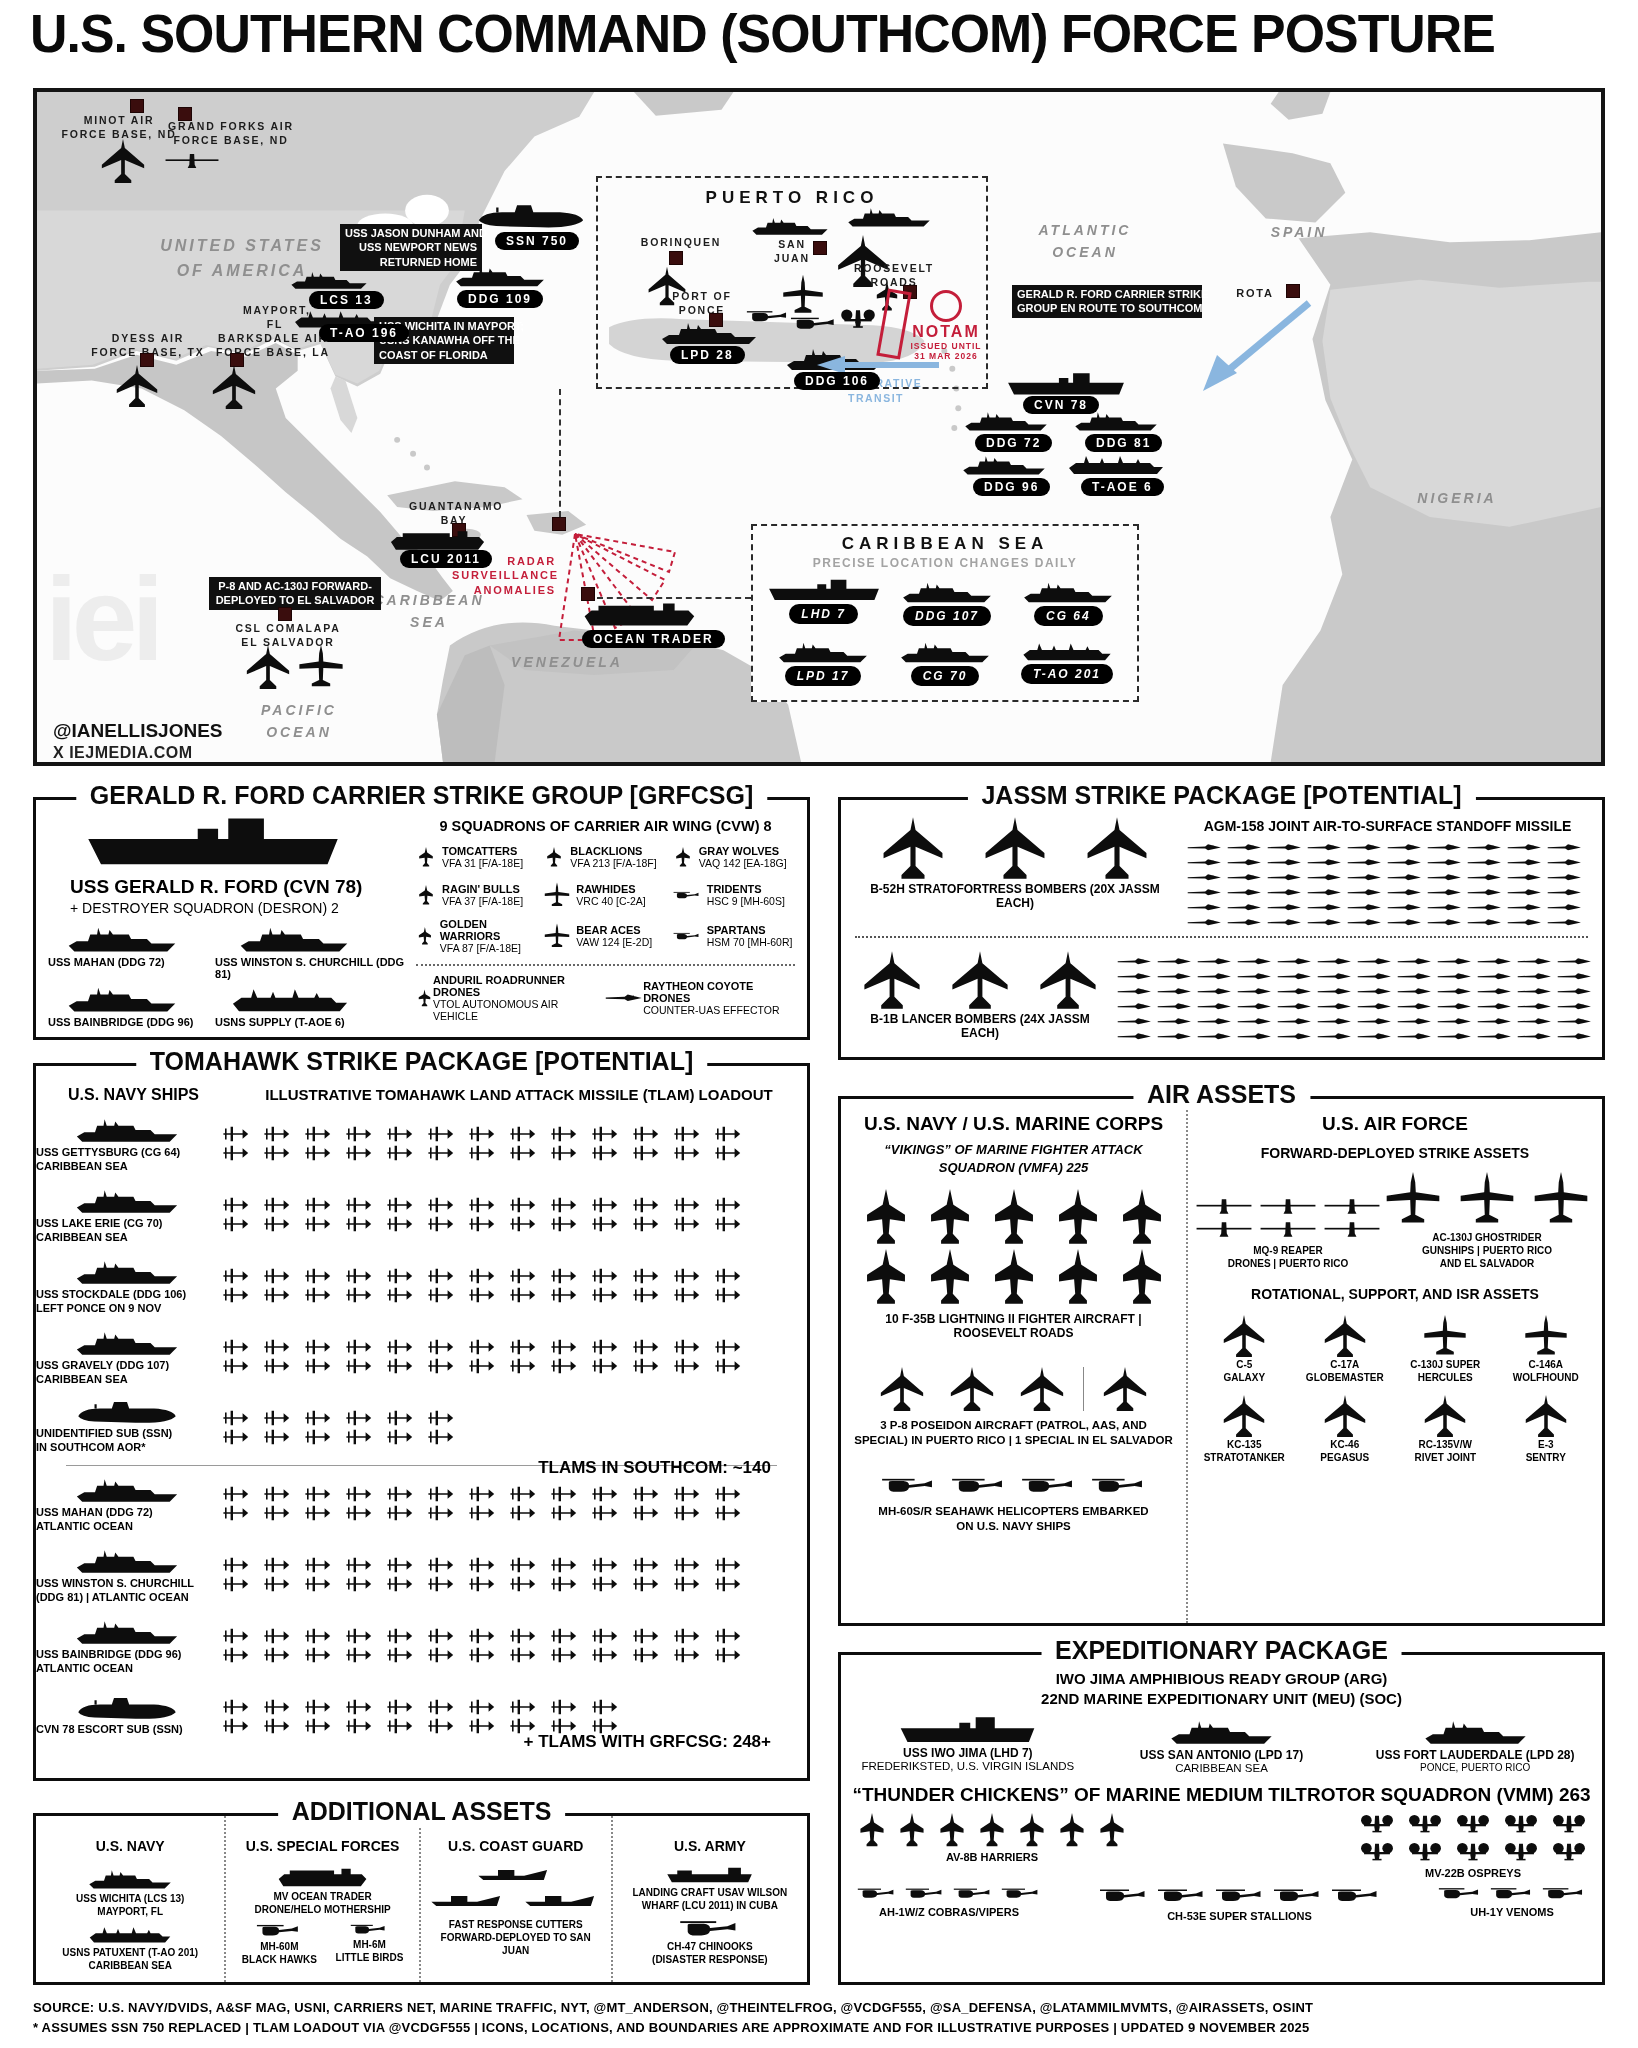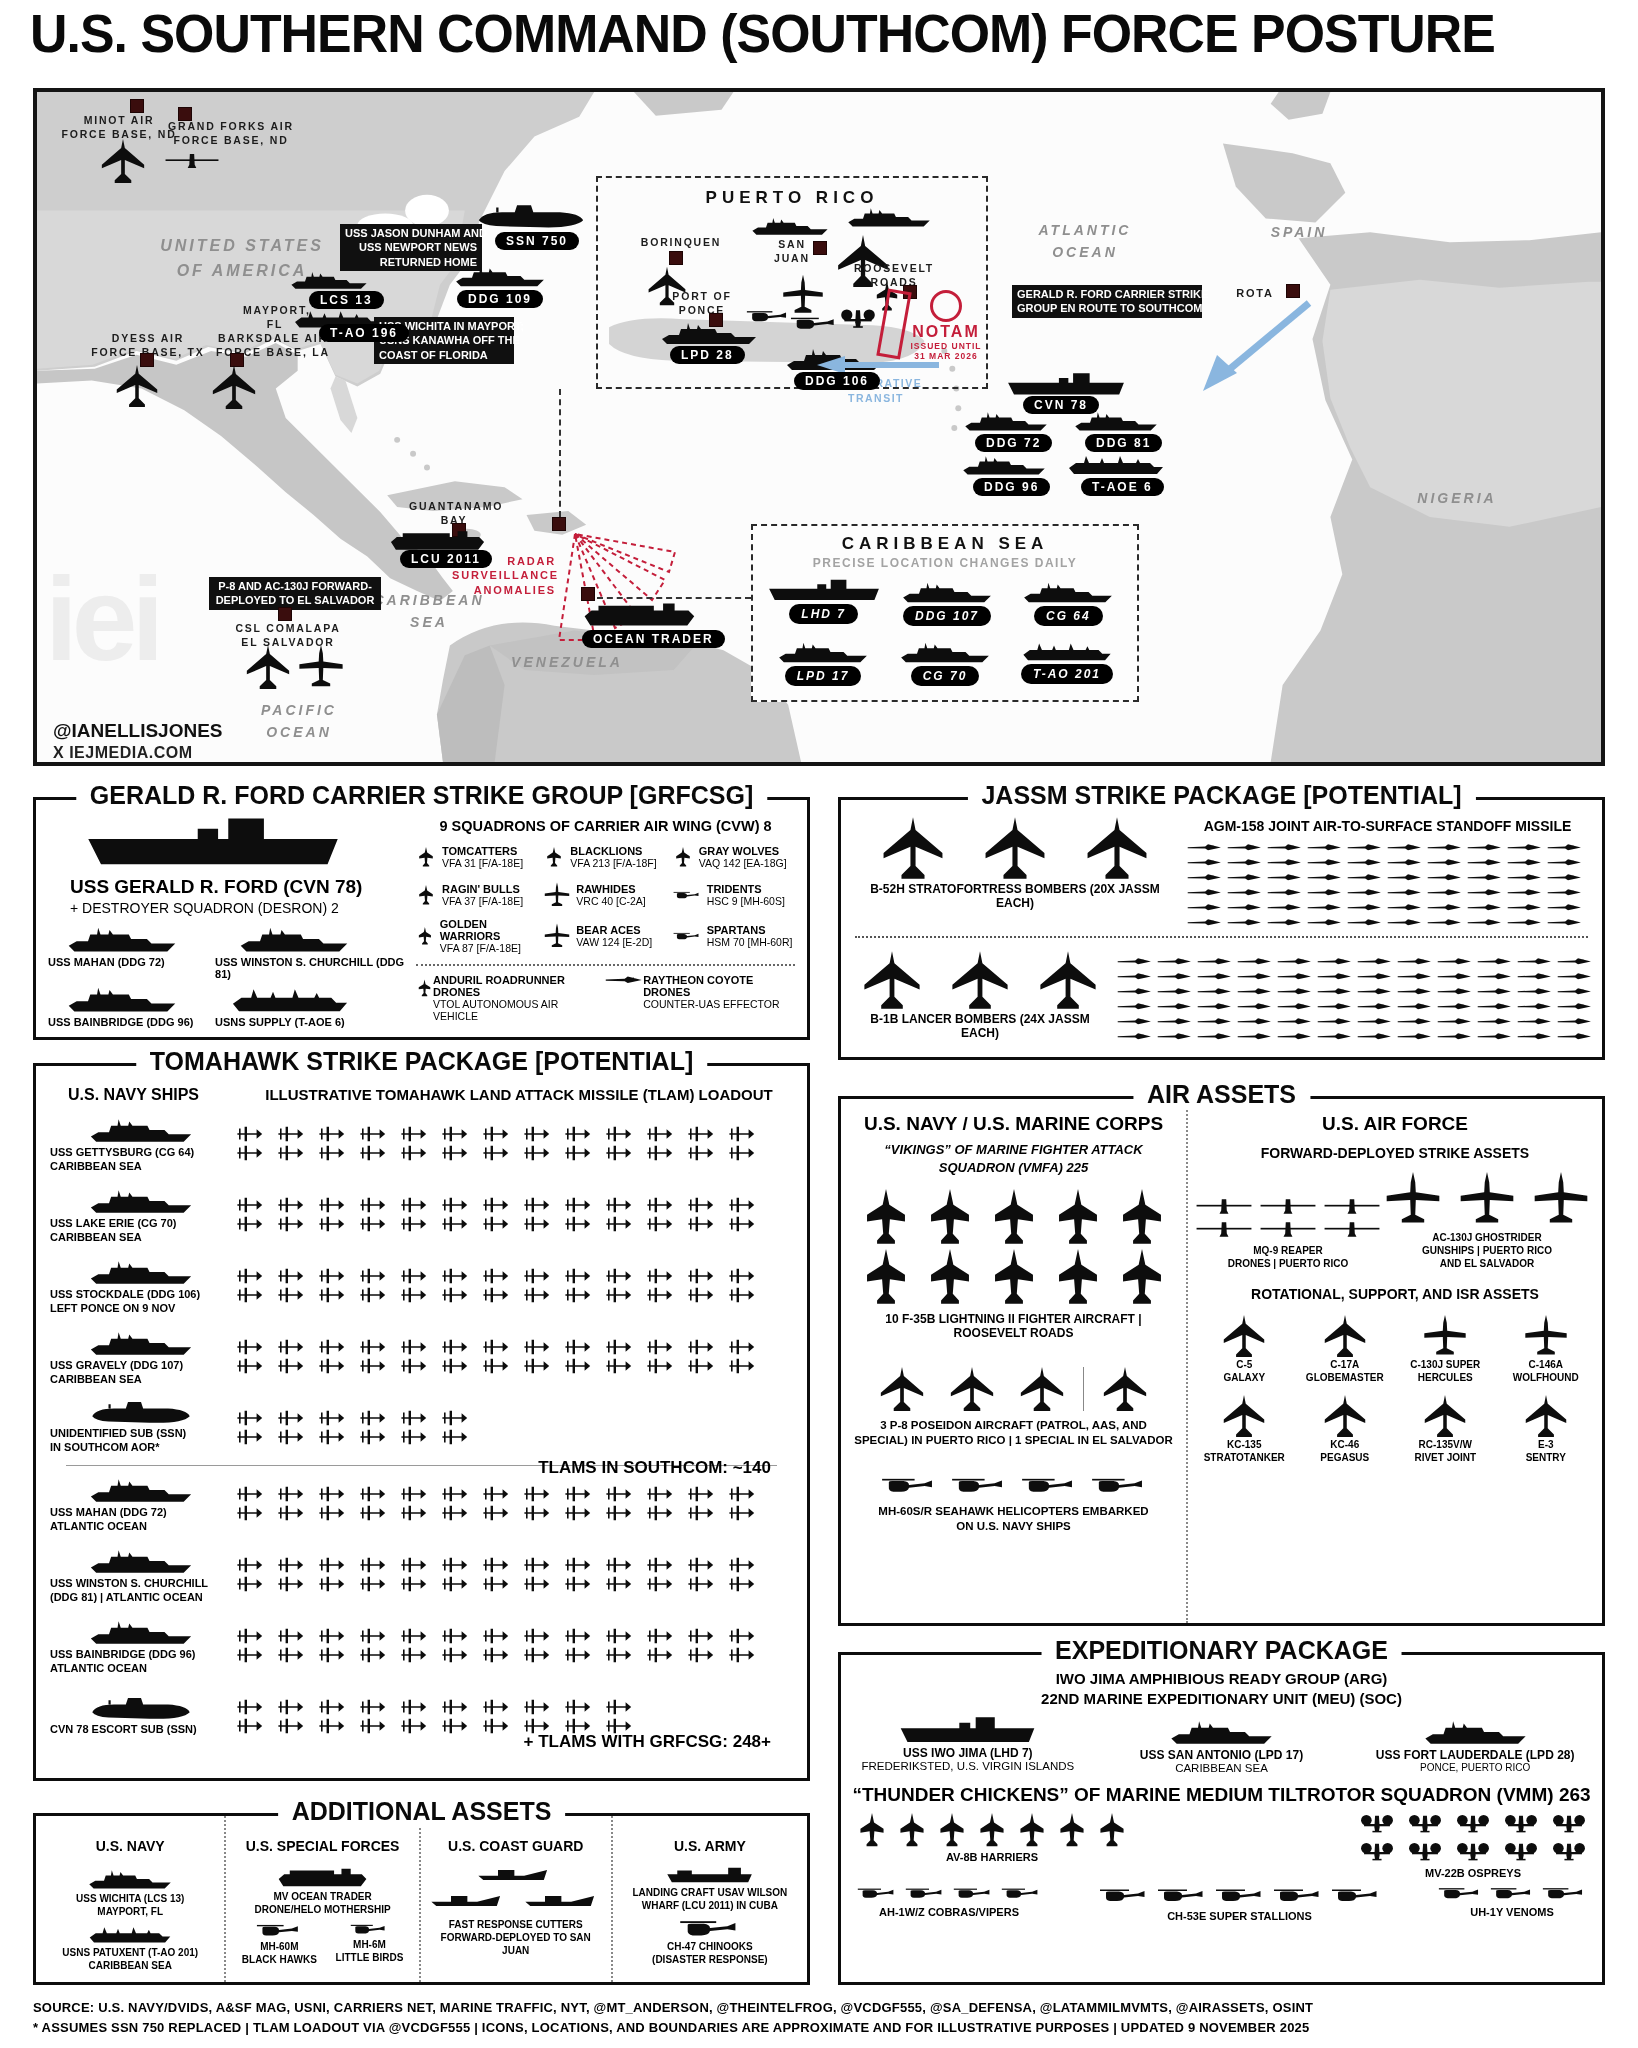--- a/index.html
+++ b/index.html
@@ -49,40 +49,40 @@
   .grf-name{font-size:19px;font-weight:800;margin:4px 0 0 22px;}
   .grf-sub{font-size:14px;font-weight:400;margin:2px 0 6px 22px;}
   .grf-ships{display:grid;grid-template-columns:1fr 1.2fr;gap:2px 8px;}
   .grf-ship{font-size:11px;font-weight:700;}
   .cvw{font-size:14.5px;font-weight:800;text-align:center;margin:2px 0 8px;}
   .sq-grid{display:grid;grid-template-columns:1fr 1fr 1fr;gap:8px 6px;}
   .sq{display:flex;gap:6px;align-items:center;}
   .sq .t1{font-size:11px;font-weight:800;}
   .sq .t2{font-size:10.5px;}
   .drone-row{display:flex;justify-content:space-around;border-top:2px dotted #666;margin-top:10px;padding-top:8px;}
-  .drone-item{display:flex;}
+  .drone-item{display:flex;align-items:center;}
   .drone-item .t1{font-size:11px;font-weight:800;}
   .drone-item .t2{font-size:10.5px;}
   
   .jrow{display:flex;padding:6px 14px 2px;}
   .jleft{width:320px;text-align:center;}
   .jplanes{display:flex;justify-content:center;gap:14px;}
   .jlabel{font-size:12px;font-weight:700;margin-top:2px;}
   .jright{flex:1;padding-left:12px;}
   .jsub{font-size:14px;font-weight:800;text-align:center;margin:2px 0 8px;}
   .jgrid{display:grid;gap:4px 5px;justify-content:start;}
   .jgrid.c10{grid-template-columns:repeat(10,auto);}
   .jgrid.c12{grid-template-columns:repeat(12,auto);margin-top:6px;}
   .jgrid .ic{width:35px;height:11px;}
   .jdiv{border-top:2px dotted #555;margin:6px 14px;}
   
   .thead{display:flex;margin:20px 0 4px;}
   .thead .h1{width:195px;text-align:center;font-size:16px;font-weight:800;}
   .thead .h2{flex:1;text-align:center;font-size:15px;font-weight:800;}
-  .trow{display:flex;align-items:center;height:71px;padding-left:14px;}
+  .trow{display:flex;align-items:center;height:71px;padding-left:0;}
   .tshipcell{width:182px;}
   .tshipcell .nm{font-size:11px;font-weight:700;line-height:1.25;}
   .tmiss{display:flex;flex-wrap:wrap;gap:3px;width:556px;align-content:center;}
   .tmiss.narrow{width:260px;}
   .tmiss.mid{width:430px;}
   .tmiss .ic{width:38px;height:16px;}
   .tdivider{border-top:1px solid #9a9a9a;margin:2px 30px;}
   .ttotal{position:absolute;font-size:17px;font-weight:800;}
   
   .air-wrap{display:flex;height:100%;}

